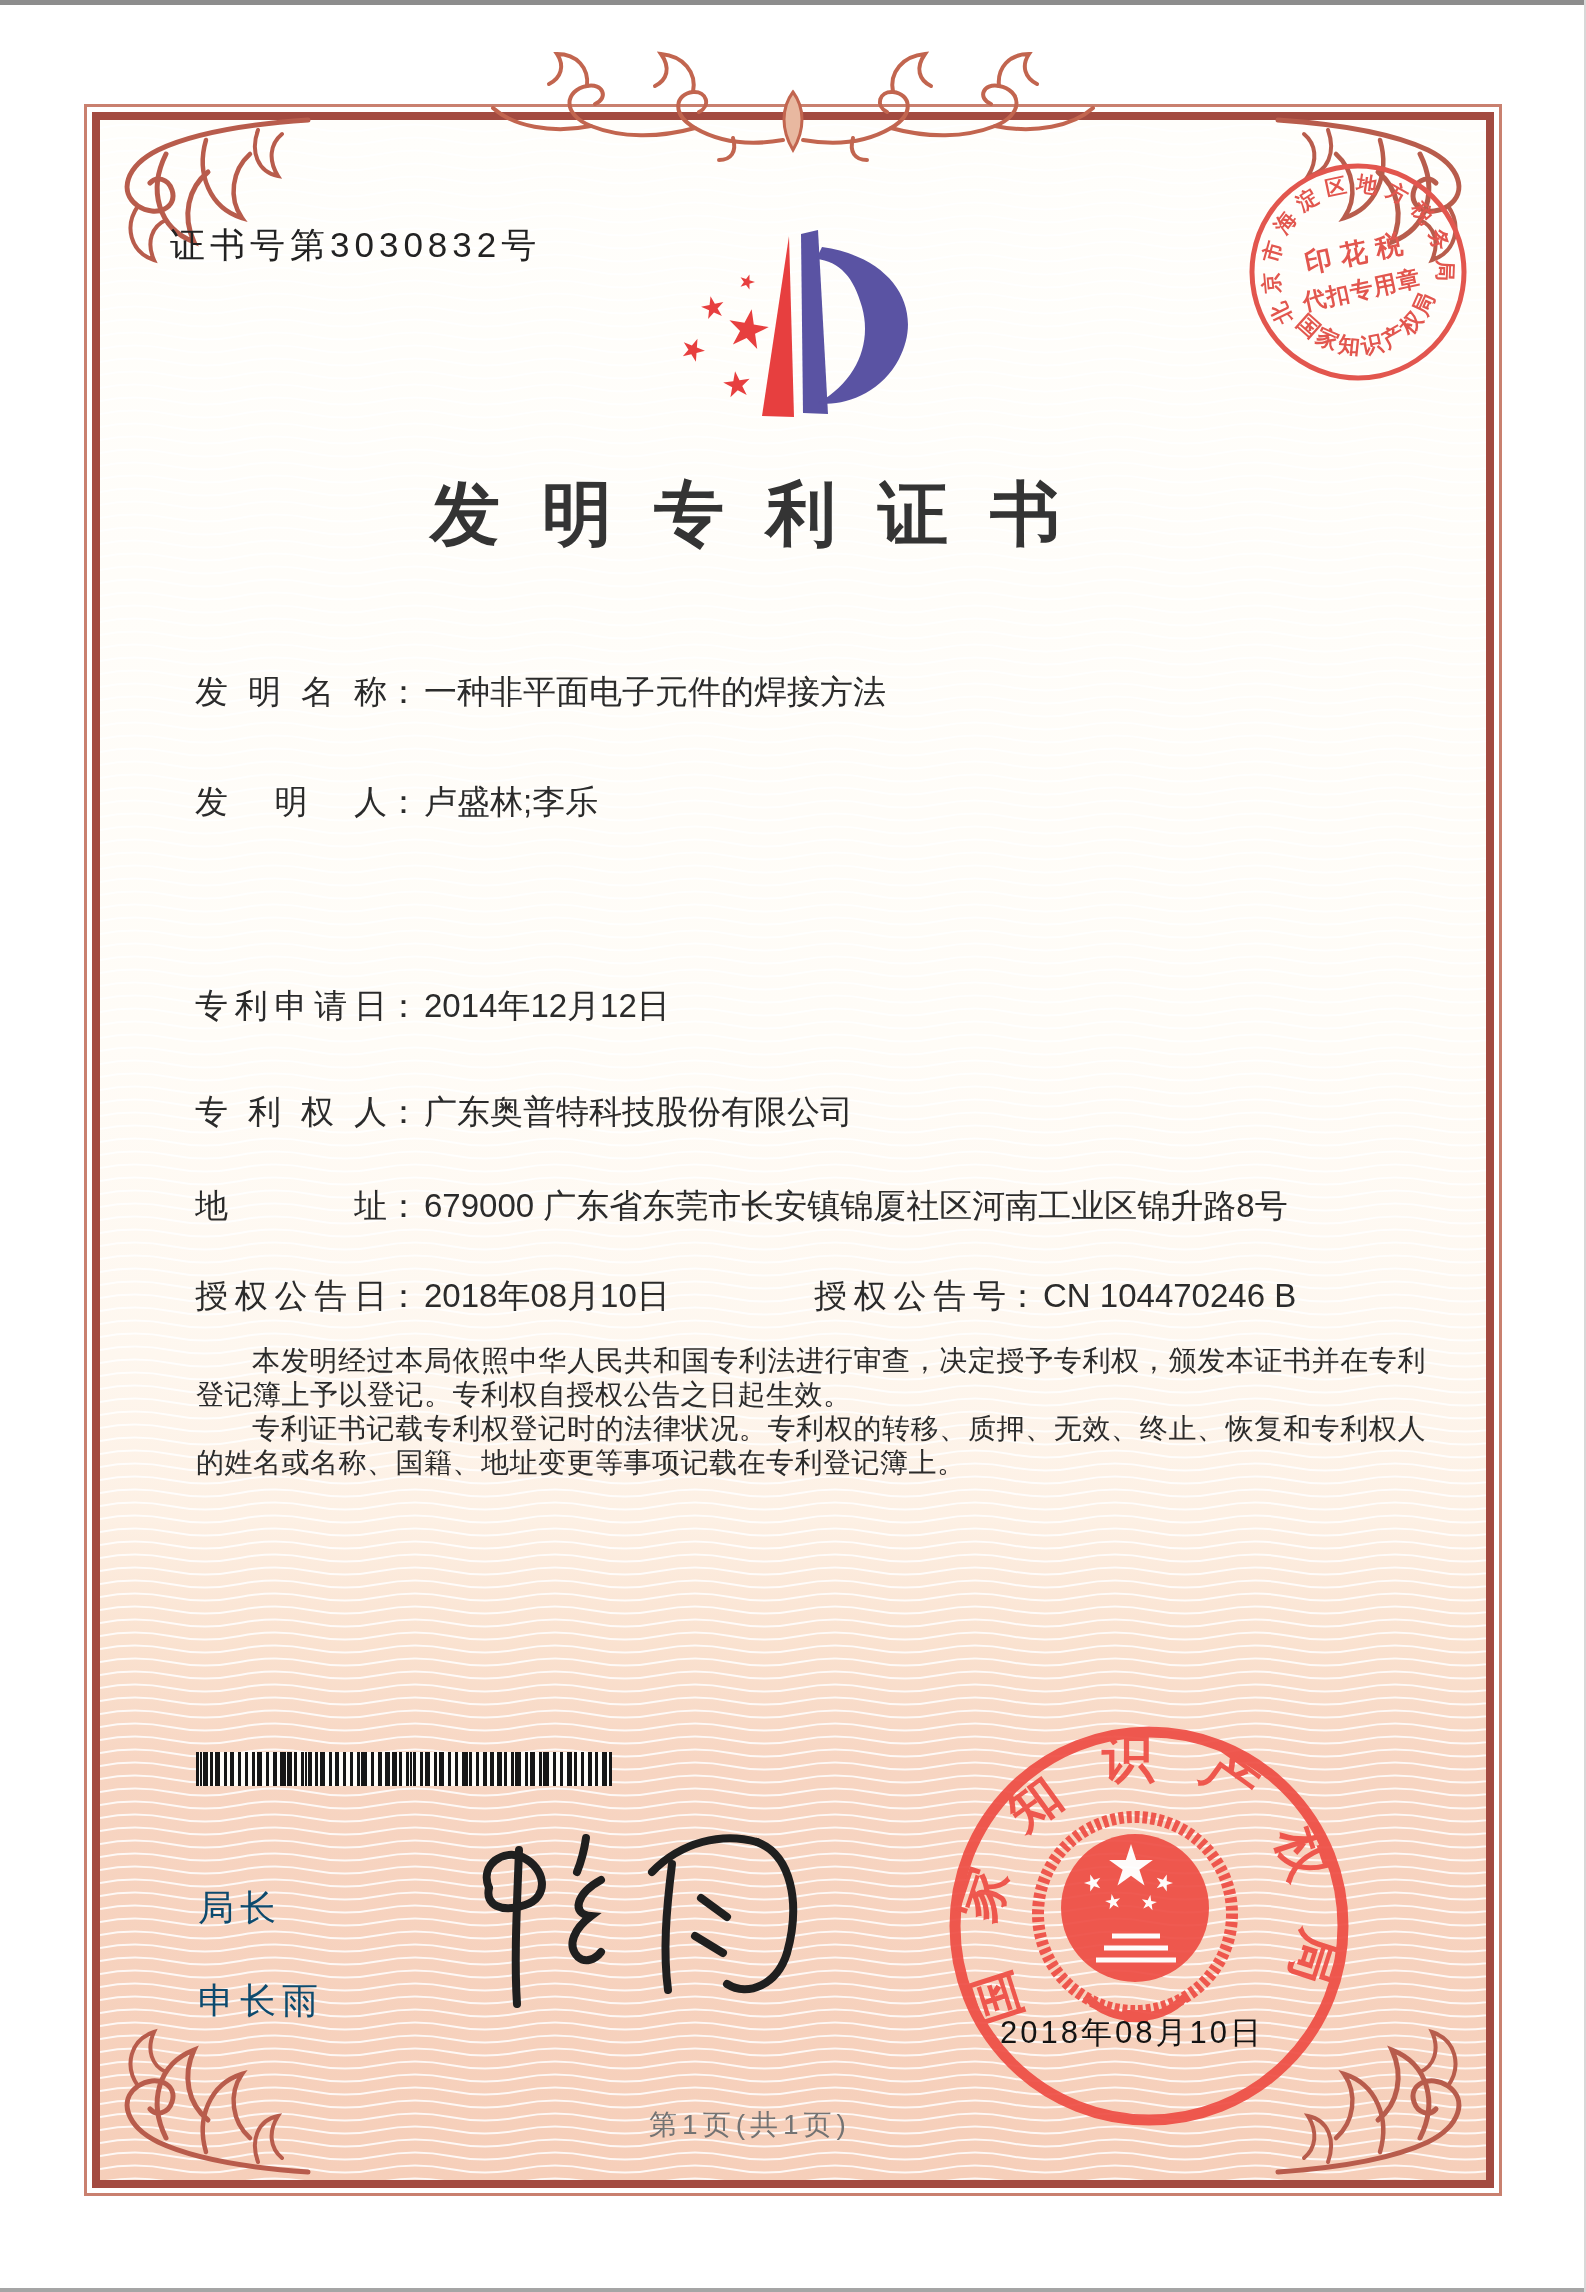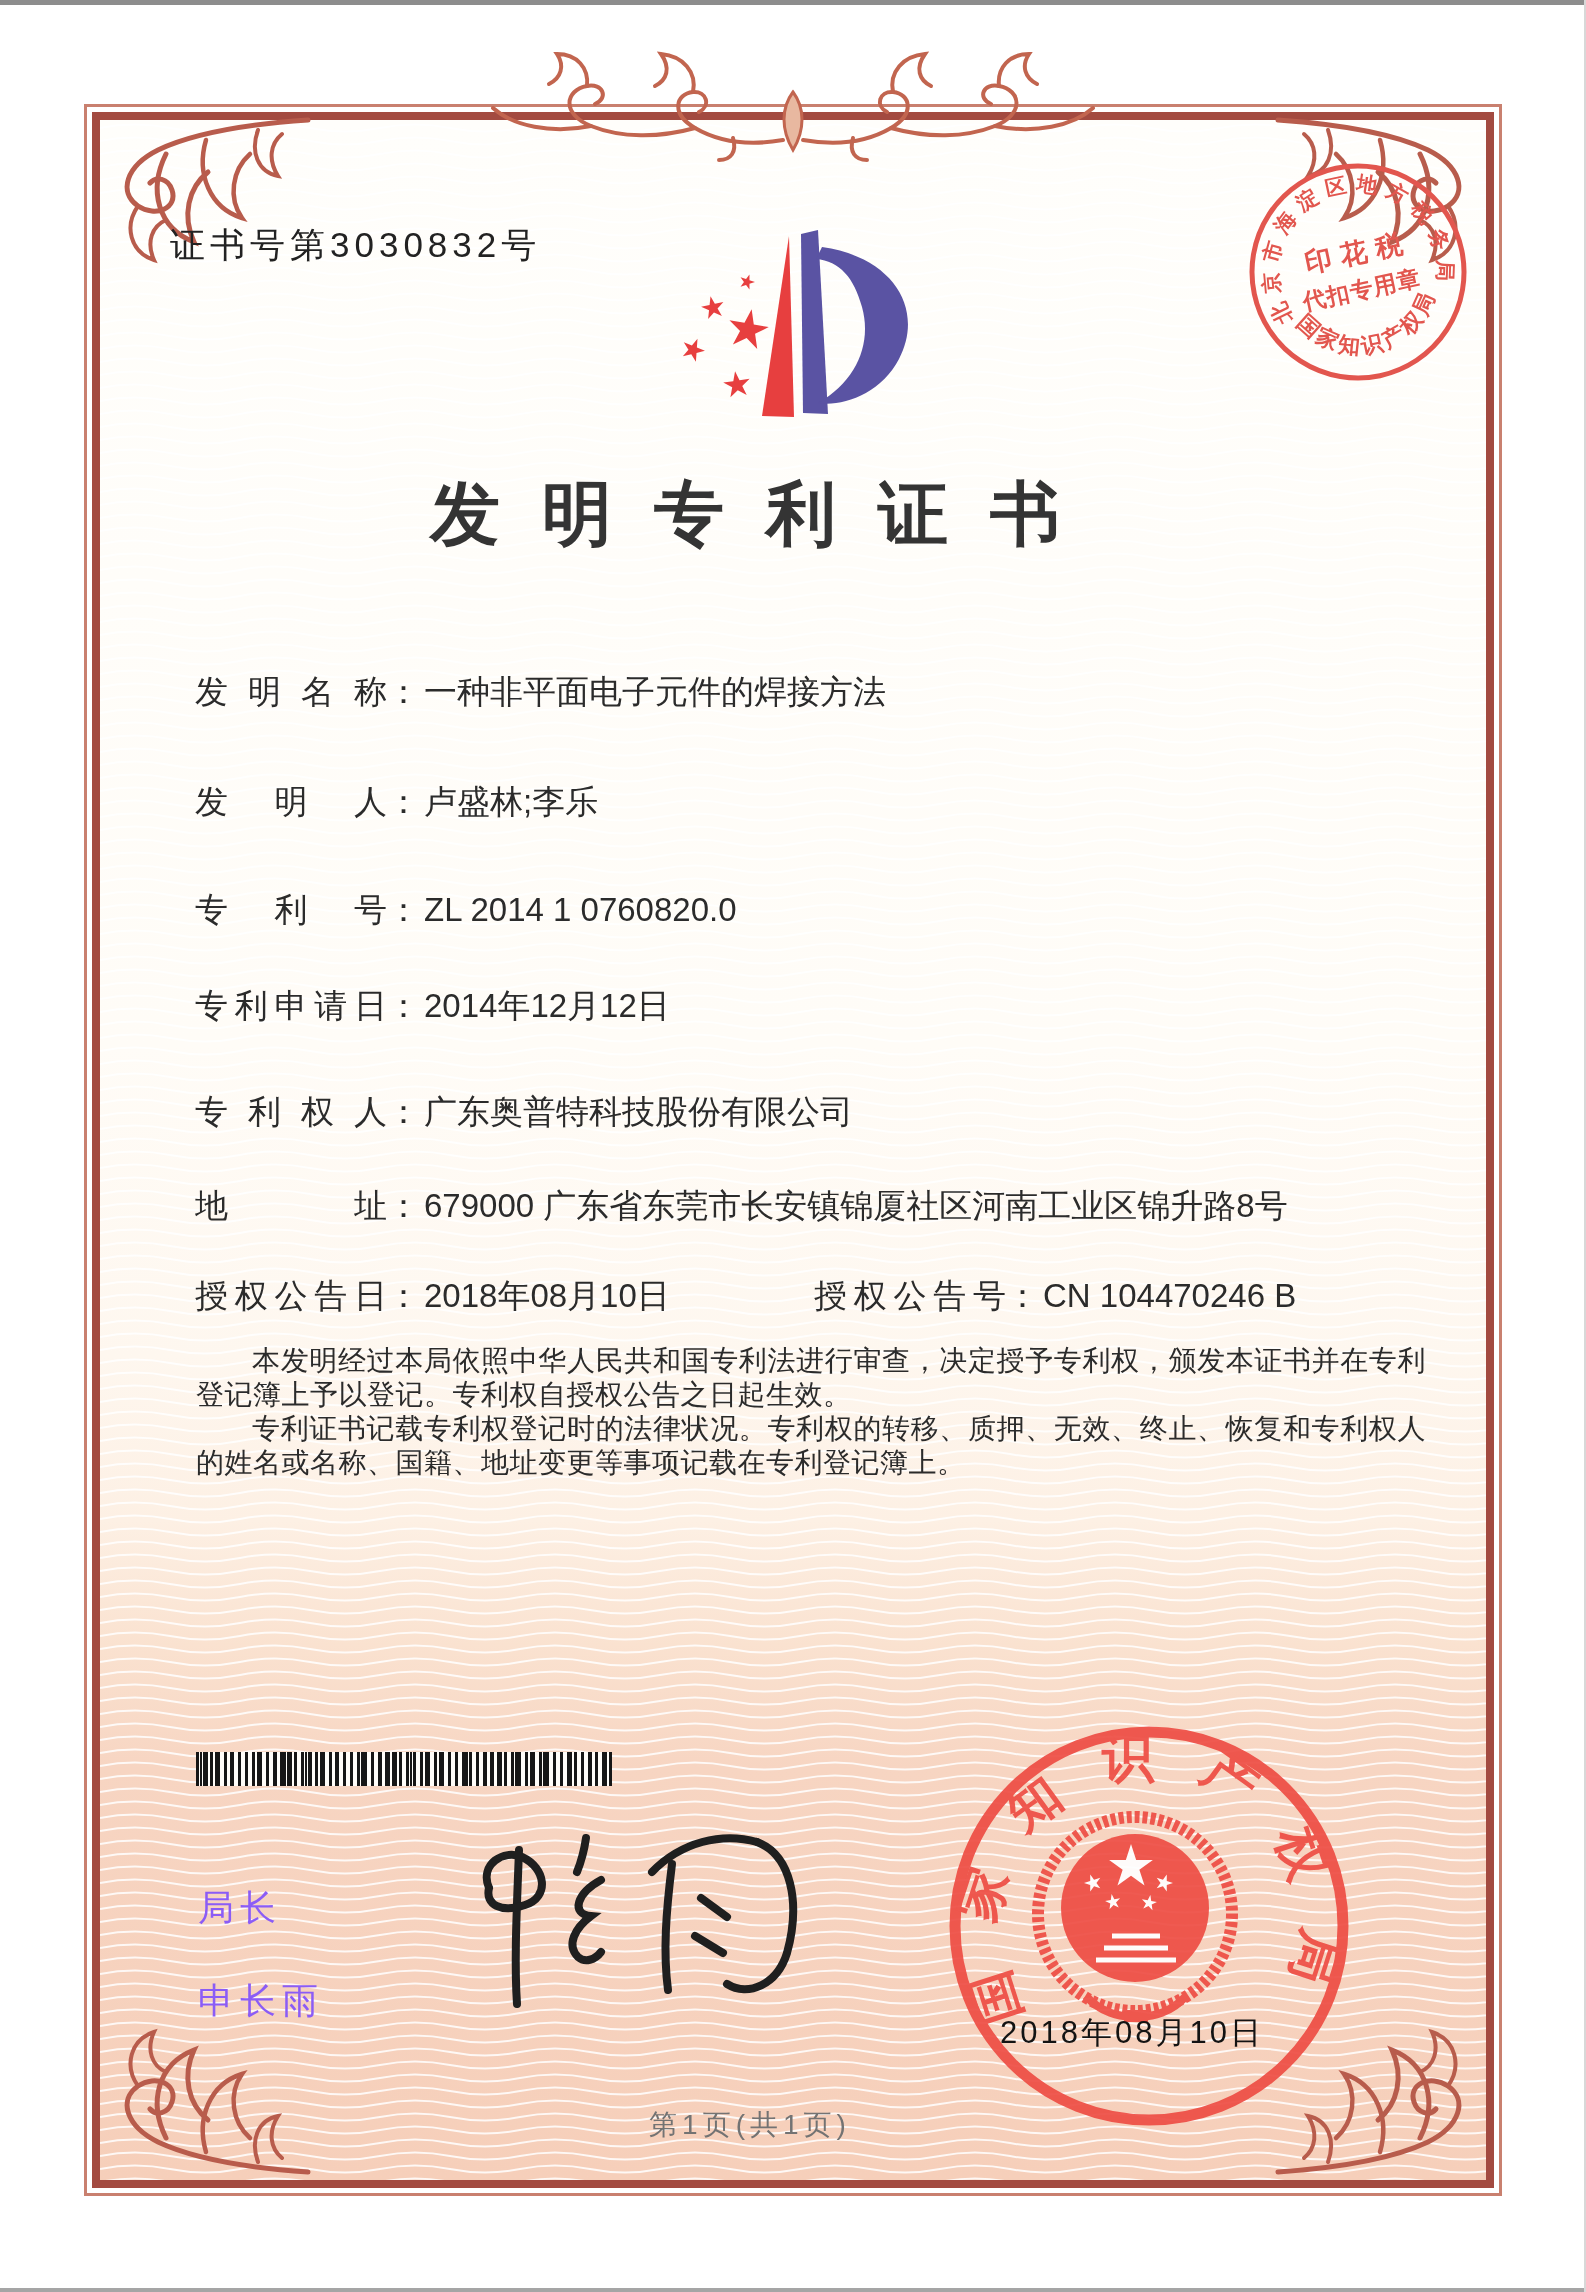--- a/index.html
+++ b/index.html
@@ -42,21 +42,21 @@
   .body-text{left:196px;top:1344px;width:1230px;font-size:28px;line-height:34px;text-align:justify;}
   .body-text p{margin:0;text-indent:2em;letter-spacing:0.5px;}
 
   .barcode{left:196px;top:1752px;width:416px;height:34px;z-index:5;
     background:
       repeating-linear-gradient(90deg,#161616 0 3px,transparent 3px 7px),
       repeating-linear-gradient(90deg,transparent 0 4px,#161616 4px 6px,transparent 6px 15px),
       repeating-linear-gradient(90deg,transparent 0 9px,#161616 9px 12px,transparent 12px 26px),
       #fffdf9;}
 
-  .signoff{left:198px;top:1884px;font-size:36px;letter-spacing:6px;color:#8b5cf6;}
+  .signoff{left:198px;top:1884px;font-size:36px;letter-spacing:6px;color:#0c4a6e;}
   .signoff .name{margin-top:44px;}
 
   .seal-date{left:1000px;top:2012px;font-size:31px;letter-spacing:3px;color:#131313;z-index:7;}
   .footer{left:100px;top:2106px;width:1300px;text-align:center;font-size:28px;letter-spacing:5px;color:#737373;}
 
   .svg-abs{position:absolute;z-index:6;}
   .seal-svg{z-index:6;}
   .sig-svg{z-index:7;}
 </style>
 </head>
@@ -142,23 +142,20 @@
     </g>
   </svg>
 
   <div class="abs title">发明专利证书</div>
 
   <div class="abs field" style="top:668px">
     <span class="f-label">发明名称</span><span class="f-colon">：</span><span class="f-value">一种非平面电子元件的焊接方法</span>
   </div>
   <div class="abs field" style="top:778px">
     <span class="f-label">发明人</span><span class="f-colon">：</span><span class="f-value">卢盛林;李乐</span>
-  </div>
-  <div class="abs field" style="top:886px">
-    <span class="f-label">专利号</span><span class="f-colon">：</span><span class="f-value">ZL 2014 1 0760820.0</span>
   </div>
   <div class="abs field" style="top:982px">
     <span class="f-label">专利申请日</span><span class="f-colon">：</span><span class="f-value">2014年12月12日</span>
   </div>
   <div class="abs field" style="top:1088px">
     <span class="f-label">专利权人</span><span class="f-colon">：</span><span class="f-value">广东奥普特科技股份有限公司</span>
   </div>
   <div class="abs field wrap" style="top:1182px">
     <span class="f-label">地址</span><span class="f-colon">：</span><span class="f-value">679000 广东省东莞市长安镇锦厦社区河南工业区锦升路8号</span>
   </div>

